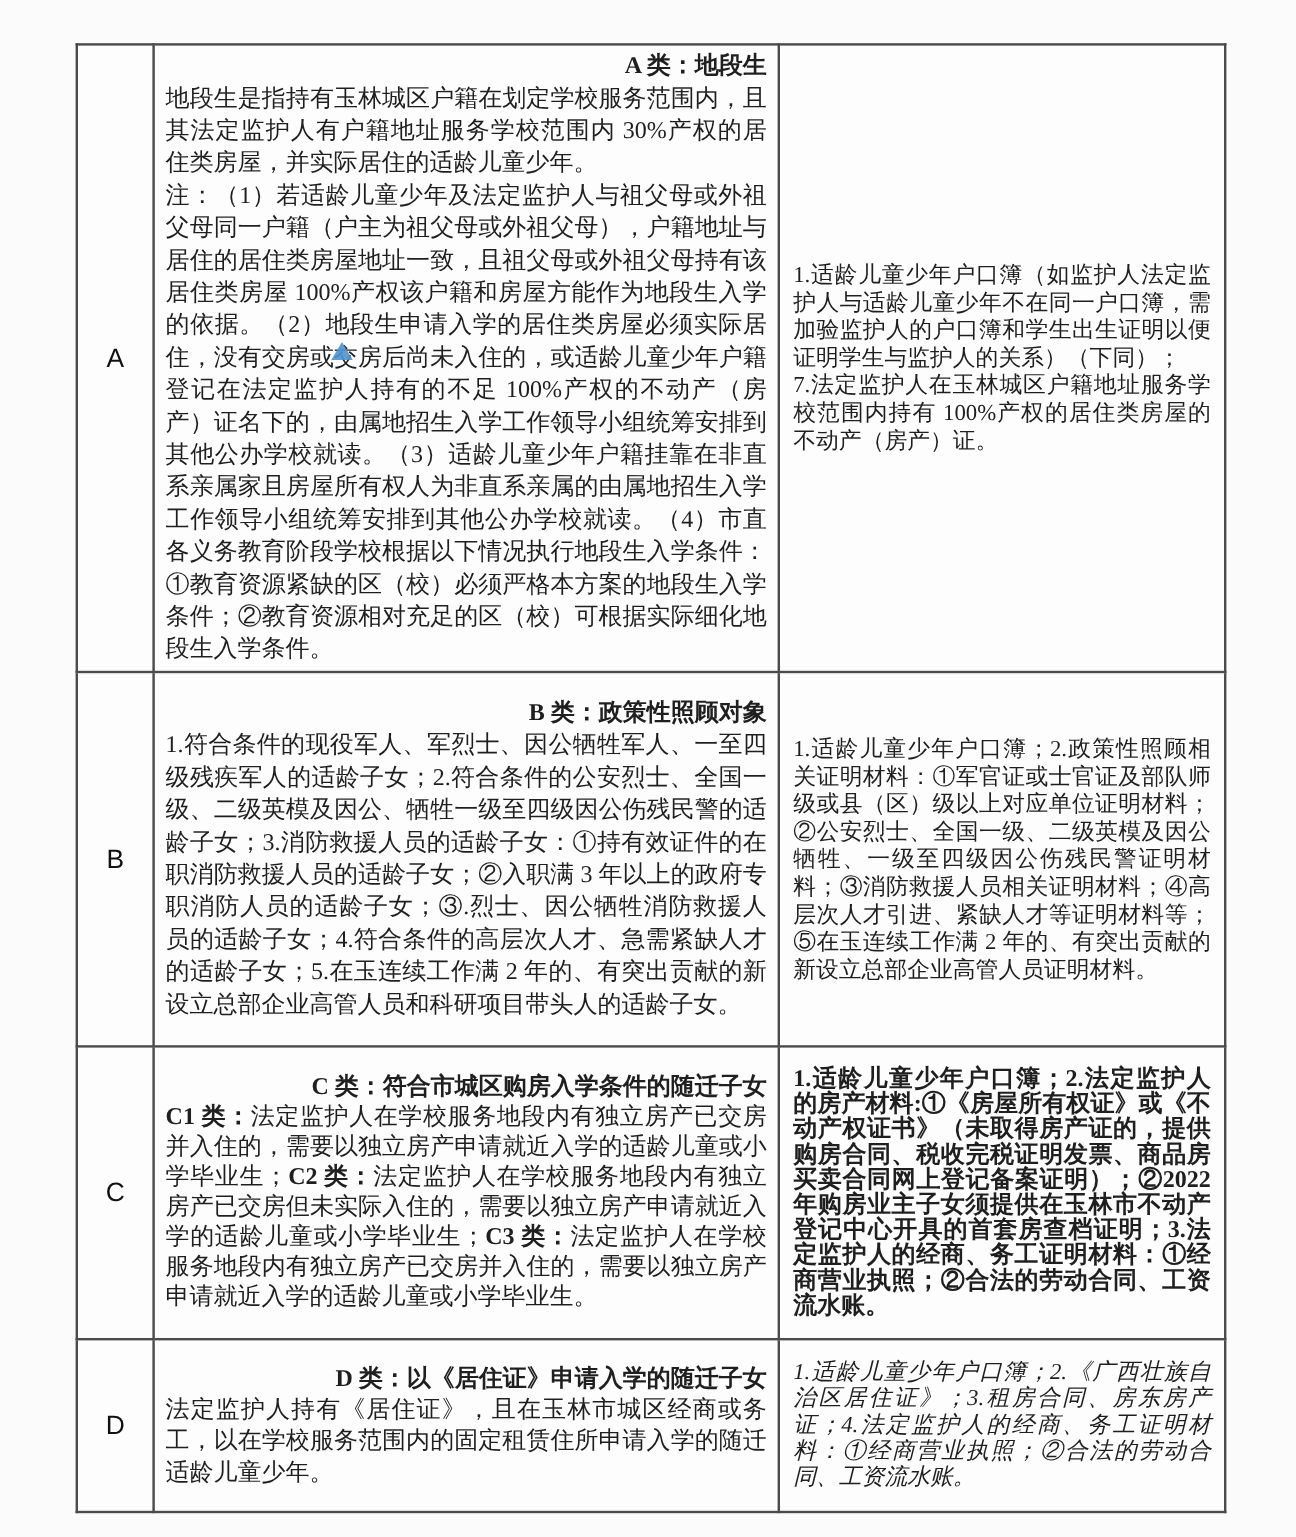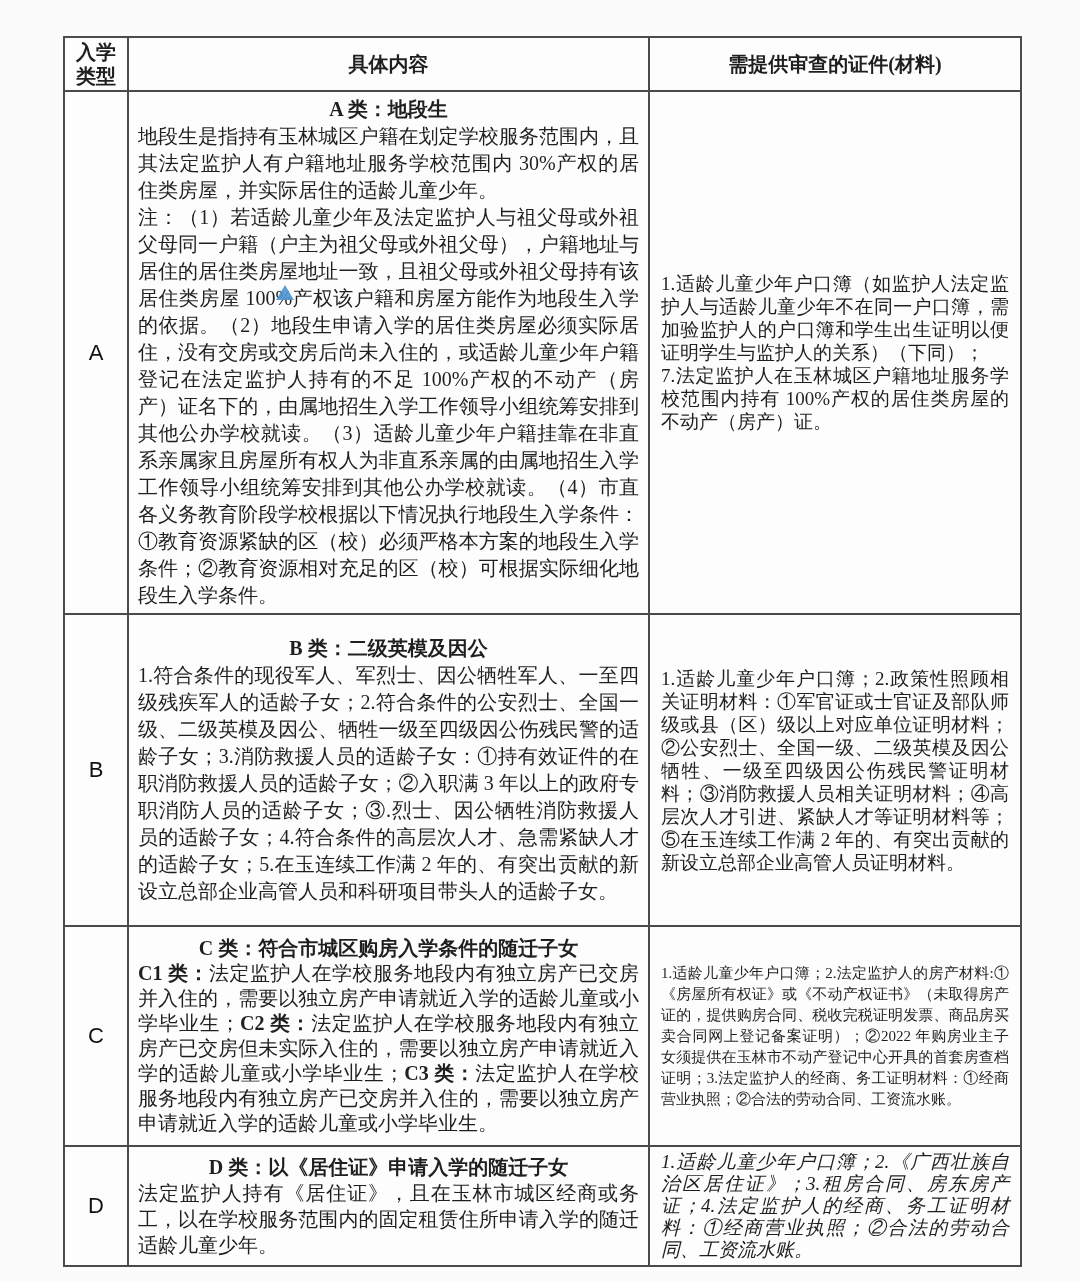--- a/index.html
+++ b/index.html
@@ -44,30 +44,30 @@
   }
   .cell-content {
     padding:4px 9px;
     font-size:20px;
     line-height:27px;
     text-align:justify;
   }
   tr.rC .cell-content { line-height:25px; }
   tr.rD .cell-content { line-height:26px; }
   .cell-docs {
-    padding:4px 11px;
+    padding:16px 11px;
     font-size:19px;
     line-height:23px;
     text-align:justify;
   }
-  tr.rC .cell-docs { line-height:21px; font-size:15px; }
+  tr.rC .cell-docs { line-height:21px; font-size:20px;font-weight:bold; }
   tr.rD .cell-docs { line-height:22px;font-style:italic; }
   .row-title {
     font-weight:bold;
-    text-align:center;
+    text-align:right;
   }
   .seg-b { font-weight:bold; }
   .sel-handle {
     position:absolute;
     left:276px; top:285px;
     width:0; height:0;
     border-left:9px solid transparent;
     border-right:9px solid transparent;
     border-bottom:15px solid #4c93cf;
     opacity:0.9;
@@ -78,43 +78,38 @@
 
 <div class="page">
 
   <table class="enroll">
     <colgroup>
       <col style="width:64px">
       <col style="width:521px">
       <col style="width:372px">
     </colgroup>
     <tbody>
-        <tr>
-      <th>入学类型</th>
-      <th>具体内容</th>
-      <th>需提供审查的证件(材料)</th>
-    </tr>
 
     <tr class="rA">
       <td class="cell-letter">A</td>
       <td class="cell-content">
         <div class="row-title">A 类：地段生</div>
         <div>地段生是指持有玉林城区户籍在划定学校服务范围内，且其法定监护人有户籍地址服务学校范围内 30%产权的居住类房屋，并实际居住的适龄儿童少年。</div>
         <div>注：（1）若适龄儿童少年及法定监护人与祖父母或外祖父母同一户籍（户主为祖父母或外祖父母），户籍地址与居住的居住类房屋地址一致，且祖父母或外祖父母持有该居住类房屋 100%产权该户籍和房屋方能作为地段生入学的依据。（2）地段生申请入学的居住类房屋必须实际居住，没有交房或交房后尚未入住的，或适龄儿童少年户籍登记在法定监护人持有的不足 100%产权的不动产（房产）证名下的，由属地招生入学工作领导小组统筹安排到其他公办学校就读。（3）适龄儿童少年户籍挂靠在非直系亲属家且房屋所有权人为非直系亲属的由属地招生入学工作领导小组统筹安排到其他公办学校就读。（4）市直各义务教育阶段学校根据以下情况执行地段生入学条件：①教育资源紧缺的区（校）必须严格本方案的地段生入学条件；②教育资源相对充足的区（校）可根据实际细化地段生入学条件。</div>
       </td>
       <td class="cell-docs">
         <div>1.适龄儿童少年户口簿（如监护人法定监护人与适龄儿童少年不在同一户口簿，需加验监护人的户口簿和学生出生证明以便证明学生与监护人的关系）（下同）；</div>
         <div>7.法定监护人在玉林城区户籍地址服务学校范围内持有 100%产权的居住类房屋的不动产（房产）证。</div>
       </td>
     </tr>
 
     <tr class="rB">
       <td class="cell-letter">B</td>
       <td class="cell-content">
-        <div class="row-title">B 类：二级英模及因公</div>
+        <div class="row-title">B 类：政策性照顾对象</div>
         <div>1.符合条件的现役军人、军烈士、因公牺牲军人、一至四级残疾军人的适龄子女；2.符合条件的公安烈士、全国一级、二级英模及因公、牺牲一级至四级因公伤残民警的适龄子女；3.消防救援人员的适龄子女：①持有效证件的在职消防救援人员的适龄子女；②入职满 3 年以上的政府专职消防人员的适龄子女；③.烈士、因公牺牲消防救援人员的适龄子女；4.符合条件的高层次人才、急需紧缺人才的适龄子女；5.在玉连续工作满 2 年的、有突出贡献的新设立总部企业高管人员和科研项目带头人的适龄子女。</div>
       </td>
       <td class="cell-docs">
         <div>1.适龄儿童少年户口簿；2.政策性照顾相关证明材料：①军官证或士官证及部队师级或县（区）级以上对应单位证明材料；②公安烈士、全国一级、二级英模及因公牺牲、一级至四级因公伤残民警证明材料；③消防救援人员相关证明材料；④高层次人才引进、紧缺人才等证明材料等；⑤在玉连续工作满 2 年的、有突出贡献的新设立总部企业高管人员证明材料。</div>
       </td>
     </tr>
 
     <tr class="rC">
       <td class="cell-letter">C</td>
       <td class="cell-content">

